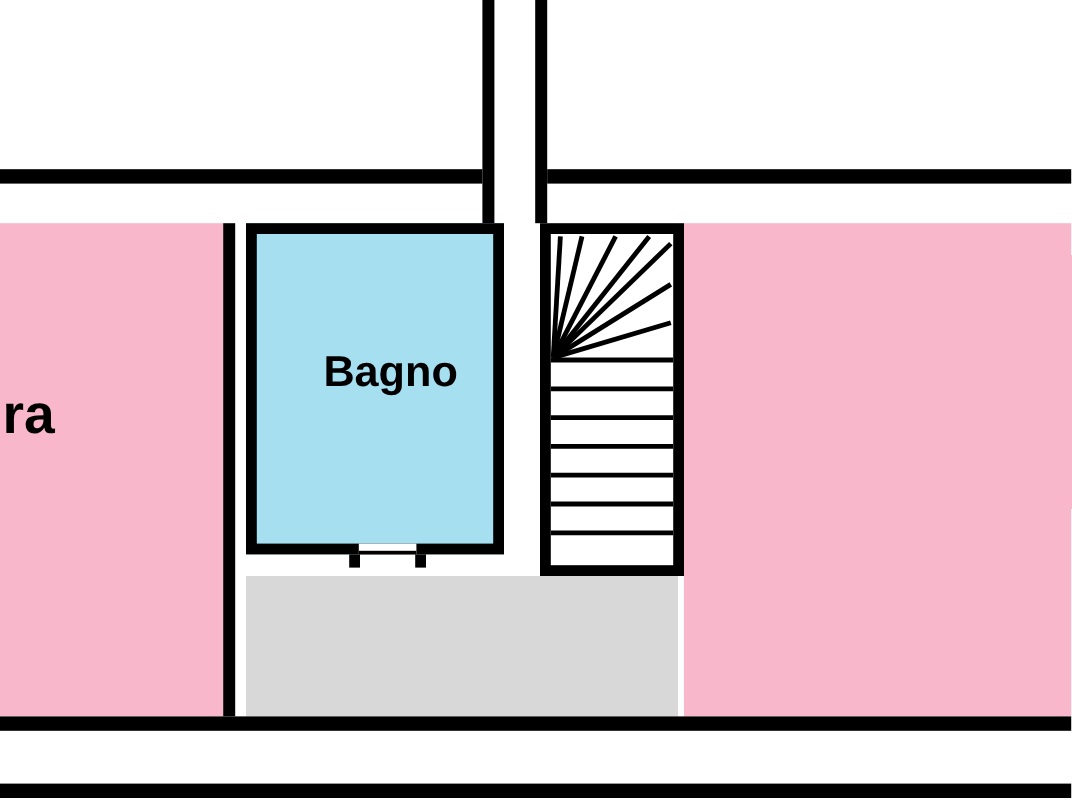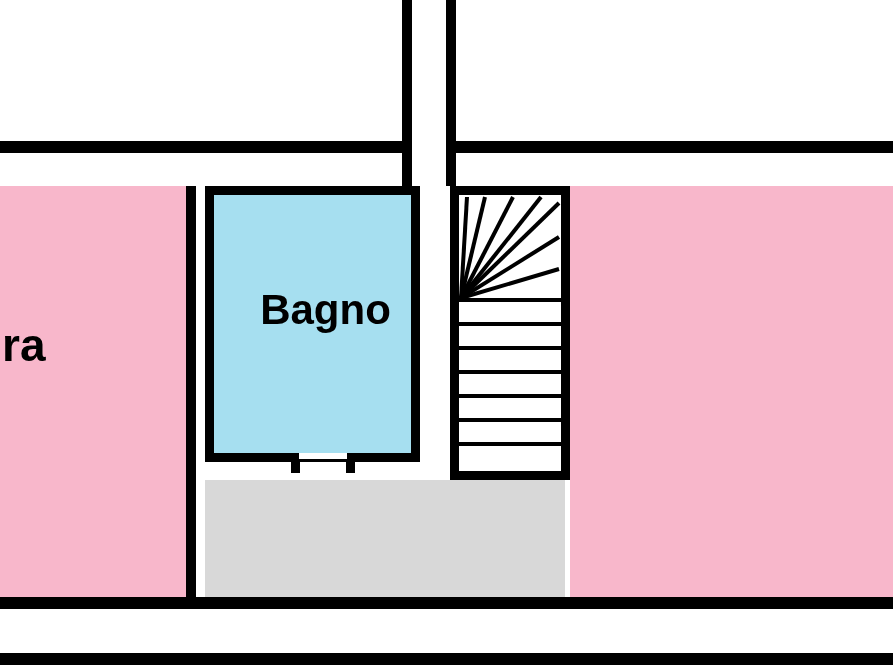--- a/index.html
+++ b/index.html
@@ -31,21 +31,21 @@
   
   .shaft-left{left:402px;top:0;width:10px;height:186px;}
   .shaft-right{left:446px;top:0;width:10px;height:186px;}
   
   .bagno{
     left:205px;top:186px;width:215px;height:276px;
     background:var(--bath_blue,#a6dff0);
     border:9px solid var(--wall,#000);
     display:flex;align-items:center;justify-content:center;
   }
-  .bagno .room-label{font-size:42px;margin-top:-28px;margin-left:26px;}
+  .bagno .room-label{font-size:36px;margin-top:-28px;margin-left:26px;}
   .door-gap{left:299px;top:453px;width:48px;height:9px;background:#fff;}
   .door-threshold{left:299px;top:459px;width:48px;height:3px;}
   .door-jamb-l{left:291px;top:462px;width:9px;height:11px;}
   .door-jamb-r{left:346px;top:462px;width:9px;height:11px;}
   
   .stairbox{
     left:450px;top:186px;width:120px;height:294px;
     background:#fff;
     border:9px solid var(--wall,#000);
   }

